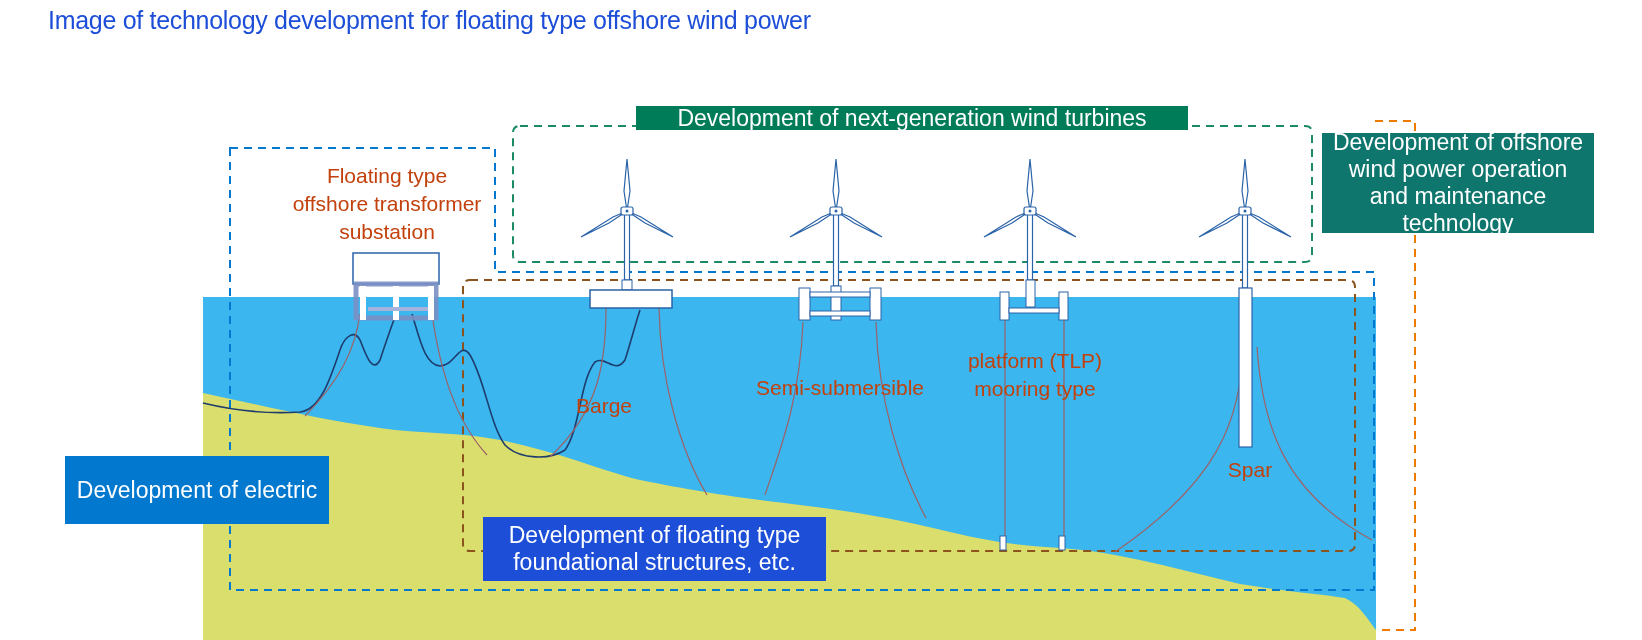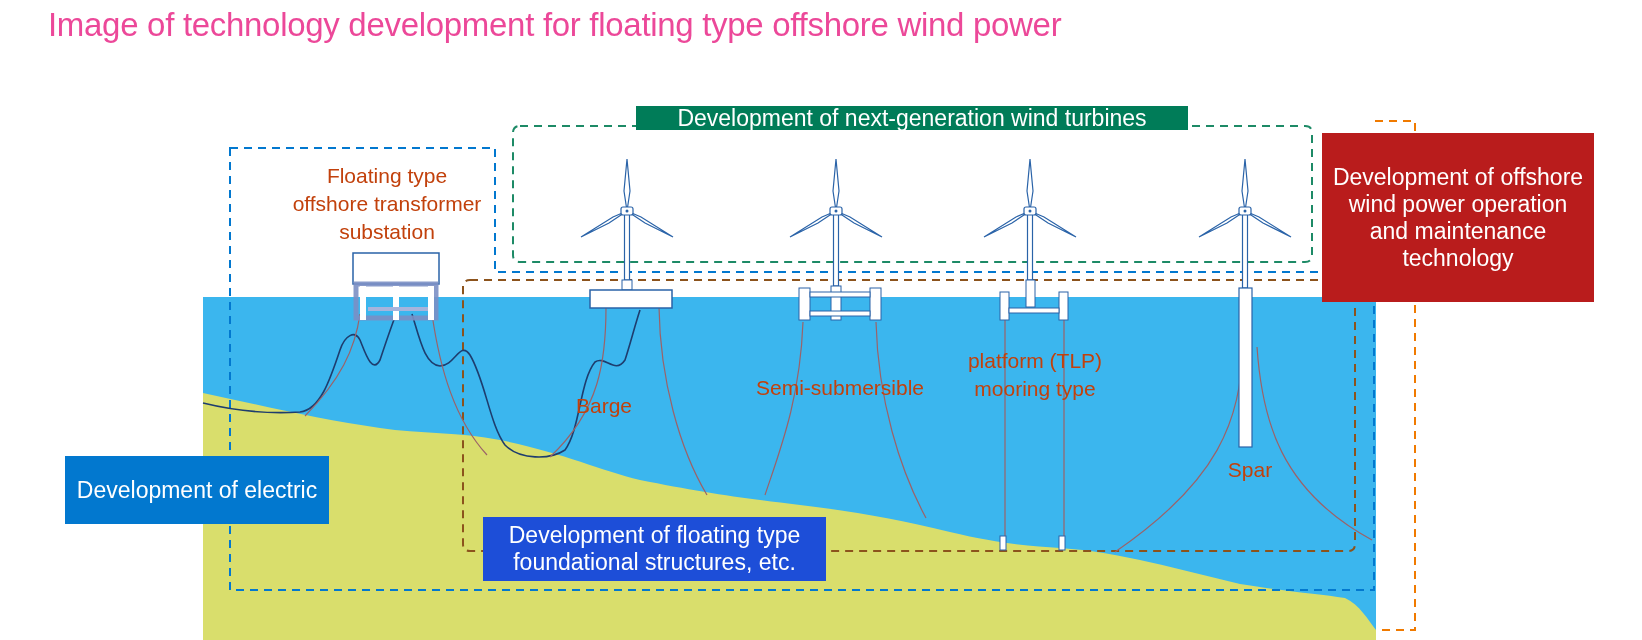--- a/index.html
+++ b/index.html
@@ -1,17 +1,17 @@
 <!DOCTYPE html>
 <html><head>
 <meta charset="utf-8">
 <style>
   html, body { margin: 0; padding: 0; background: #ffffff; }
   body { width: 1642px; height: 640px; position: relative; overflow: hidden; font-family: "Liberation Sans", "DejaVu Sans", sans-serif; }
-  .title { position: absolute; left: 48px; top: 6px; font-size: 33px; color: #ec4899; letter-spacing: -0.3px; white-space: nowrap; }
+  .title { position: absolute; left: 48px; top: 6px; font-size: 25px; color: #1d4ed8; letter-spacing: -0.3px; white-space: nowrap; }
   svg.scene { position: absolute; left: 0; top: 0; }
   .lbl { position: absolute; text-align: center; line-height: 28px; white-space: nowrap; }
   .box { position: absolute; color: #ffffff; text-align: center; font-size: 23px; line-height: 27px; display: flex; align-items: center; justify-content: center; }
   .dark { color: #c2410c; font-size: 21px; }
 </style>
 </head>
 <body>
 
 <div class="title">Image of technology development for floating type offshore wind power</div>
 
@@ -108,21 +108,21 @@
     <rect x="1000" y="536" width="6" height="14" fill="#fff" stroke="#2a63a8"></rect>
     <rect x="1059" y="536" width="6" height="14" fill="#fff" stroke="#2a63a8"></rect>
   </g>
   <g>
     <rect x="1239" y="288" width="13" height="159" fill="#fff" stroke="#2a63a8" stroke-width="1.2"></rect>
   </g>
 </svg>
 
 <div class="box" style="left:636px;top:106px;width:552px;height:24px;background:#007c58;">Development of next-generation wind turbines</div>
 
-<div class="box" style="left:1322px;top:133px;width:272px;height:169px;background:#b91c1c;flex-direction:column;">
+<div class="box" style="left:1322px;top:133px;width:272px;height:100px;background:#0f766e;flex-direction:column;">
   <span>Development of offshore</span>
   <span>wind power operation</span>
   <span>and maintenance</span>
   <span>technology</span>
 </div>
 
 <div class="box" style="left:65px;top:456px;width:264px;height:68px;background:#0278cf;flex-direction:column;">
   <span>Development of electric</span>
 </div>
 

